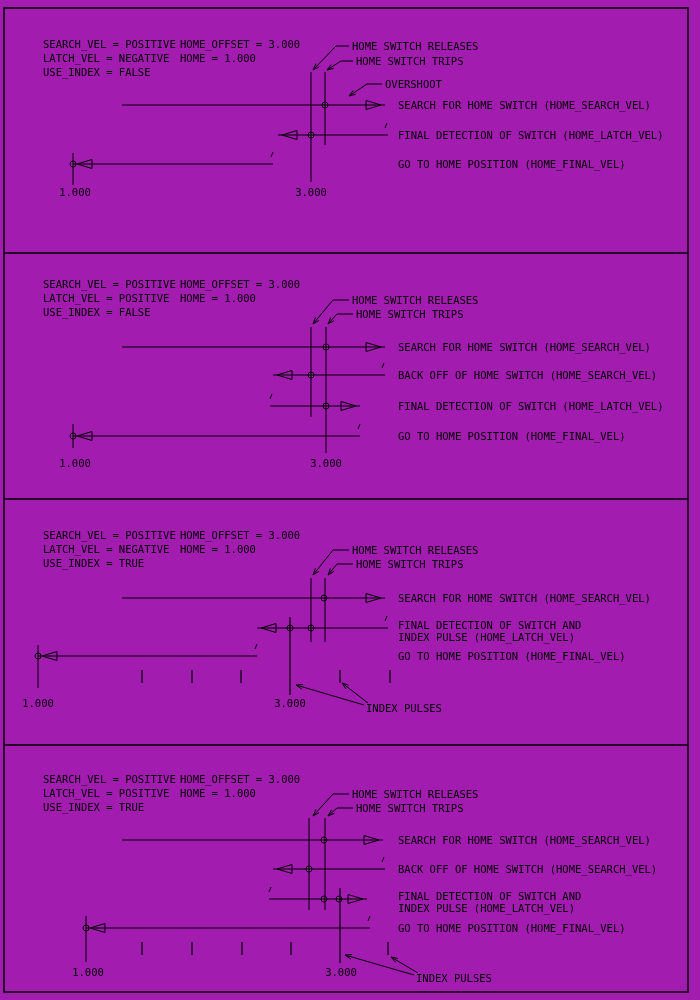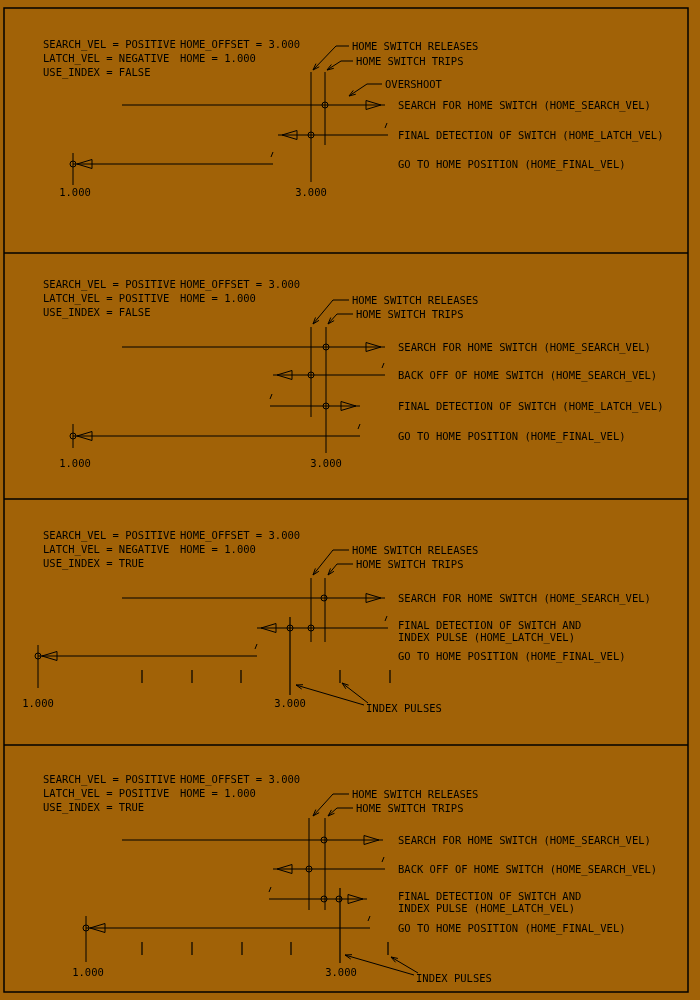--- a/index.html
+++ b/index.html
@@ -1,16 +1,16 @@
 <!DOCTYPE html>
 <html><head>
 <meta charset="utf-8">
 <style>
   html,body{margin:0;padding:0;background:#fff;}
-  .stage{position:relative;width:700px;height:1000px;background:#a16207;overflow:hidden;}
+  .stage{position:relative;width:700px;height:1000px;background:#a21caf;overflow:hidden;}
   svg{position:absolute;left:0;top:0;}
   svg text{font:10.5px "DejaVu Sans Mono", monospace; fill:#000000; white-space:pre;}
 </style>
 </head>
 <body>
 
 <div class="stage">
   <svg id="diagram" width="700" height="1000" viewBox="0 0 700 1000">
       <rect x="4" y="8" width="684" height="984" fill="none" stroke="#000000" stroke-width="1.5"></rect>
       <line x1="4" y1="253" x2="688" y2="253" stroke="#000000" stroke-width="1.5"></line>

